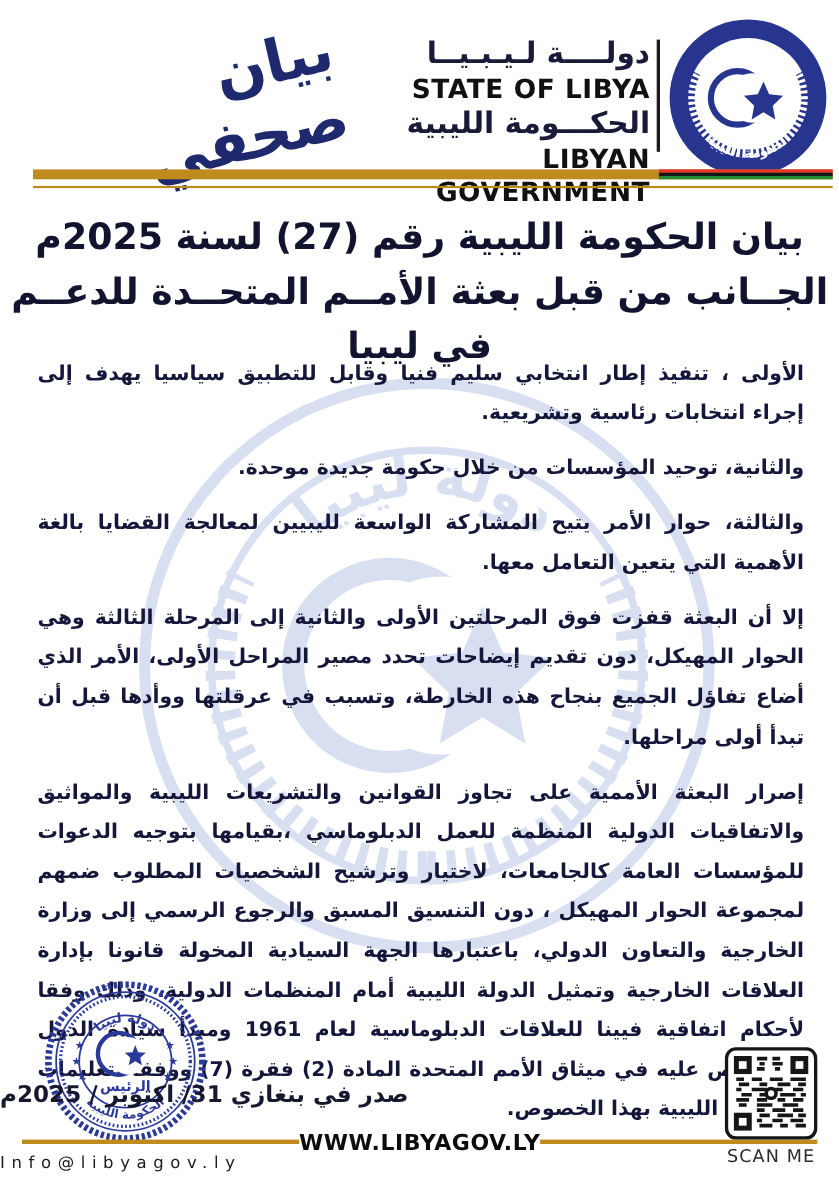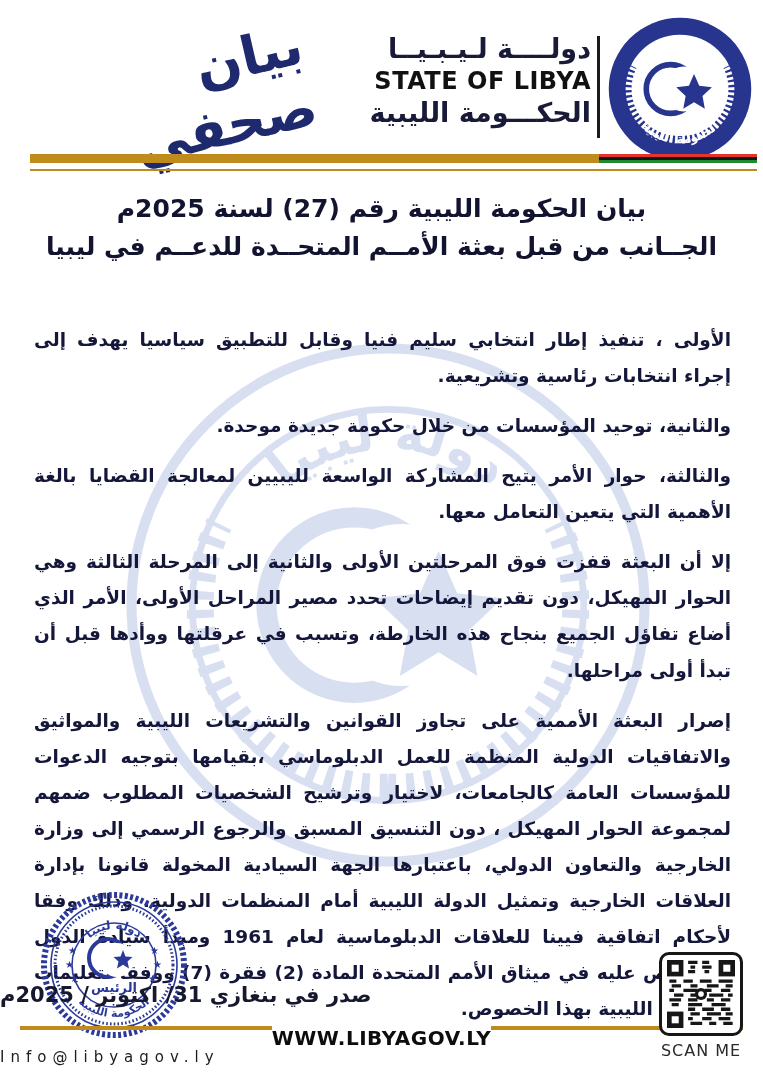--- a/index.html
+++ b/index.html
@@ -29,57 +29,58 @@
   
   .sep-bar { position:absolute; left:30px; top:154px; width:727px; height:9px; background:#c08b1d; }
   .sep-flag { position:absolute; right:0; top:0; width:158px; height:9px; display:flex; flex-direction:column; }
   .sep-flag div { flex:1; }
   .f-red { background:#e5342c; } .f-black { background:#151515; } .f-green { background:#1f8a2f; }
   .sep-thin { position:absolute; left:30px; top:169px; width:727px; height:2px; background:#c08b1d; }
   
   .title-block {
     position:absolute; left:0; top:190px; width:100%;
     text-align:center; direction:rtl;
-    font-weight:bold; font-size:25px; line-height:1.5; color:#12132f;
+    font-weight:bold; font-size:33px; line-height:1.5; color:#12132f;
   }
   
   .watermark { position:absolute; left:118px; top:335px; width:540px; height:540px; opacity:.40; pointer-events:none; }
   
   .body-text {
     position:absolute; left:34px; top:322px; width:697px;
     direction:rtl; text-align:justify;
     font-weight:bold; font-size:18.5px; line-height:1.95; color:#14163a;
   }
   .body-text p { margin-bottom:14px; }
   
   .stamp { position:absolute; left:30px; top:892px; width:168px; height:150px; }
   .issued { position:absolute; left:0; top:983px; width:100%; text-align:left;
             direction:rtl; font-weight:bold; font-size:21px; color:#16182e; }
   .site-row { position:absolute; left:20px; top:1026px; width:723px;
-              display:flex; }
+              display:flex; align-items:center; }
   .site-row .rule { flex:1; height:4px; background:#c08b1d; }
   .site-row .url { font-weight:bold; font-size:20px; color:#0d0d0d; letter-spacing:.5px; }
   .email { position:absolute; left:0; top:1048px; width:100%; text-align:left;
            font-size:15px; letter-spacing:6px; color:#1c1c1c; }
   .qr-wrap { position:absolute; right:16px; top:952px; width:92px; text-align:center; }
   .qr-box { width:84px; height:84px; margin:0 auto; border:3px solid #161616; border-radius:10px;
             padding:5px; background:#fff; }
   .scanme { font-size:16px; color:#2a2a2a; margin-top:5px; letter-spacing:1px; }
 </style>
 </head>
 <body>
 
 <div class="page">
 
   <div class="calligraphy">بيان صحفي</div>
 
   <div class="org-block">
     <div class="ar">دولــــة لـيـبـيــا</div>
     <div class="en">STATE OF LIBYA</div>
     <div class="ar">الحكـــومة الليبية</div>
+    <div class="en">LIBYAN GOVERNMENT</div>
   </div>
 
   <div class="vbar"></div>
 
   <svg class="emblem" viewBox="0 0 160 160">
     <circle cx="80" cy="80" r="76" fill="#27358f"></circle>
     <circle cx="80" cy="80" r="58" fill="#ffffff"></circle>
 
     <path d="M 80,134 A 54,54 0 0 1 30,56" fill="none" stroke="#27358f" stroke-width="8" stroke-dasharray="2.5 3"></path>
     <path d="M 80,134 A 54,54 0 0 0 130,56" fill="none" stroke="#27358f" stroke-width="8" stroke-dasharray="2.5 3"></path>

